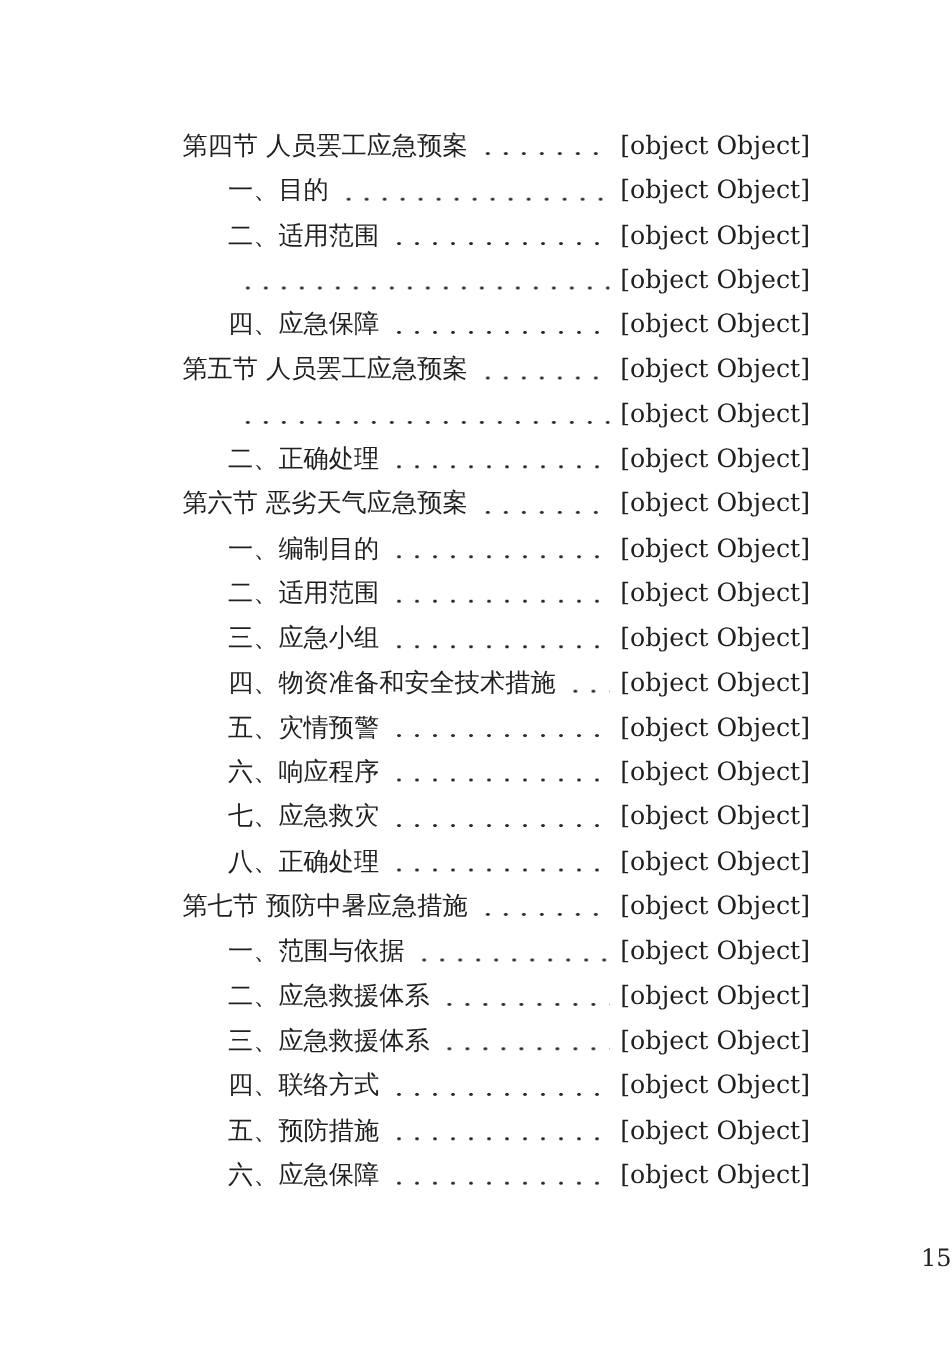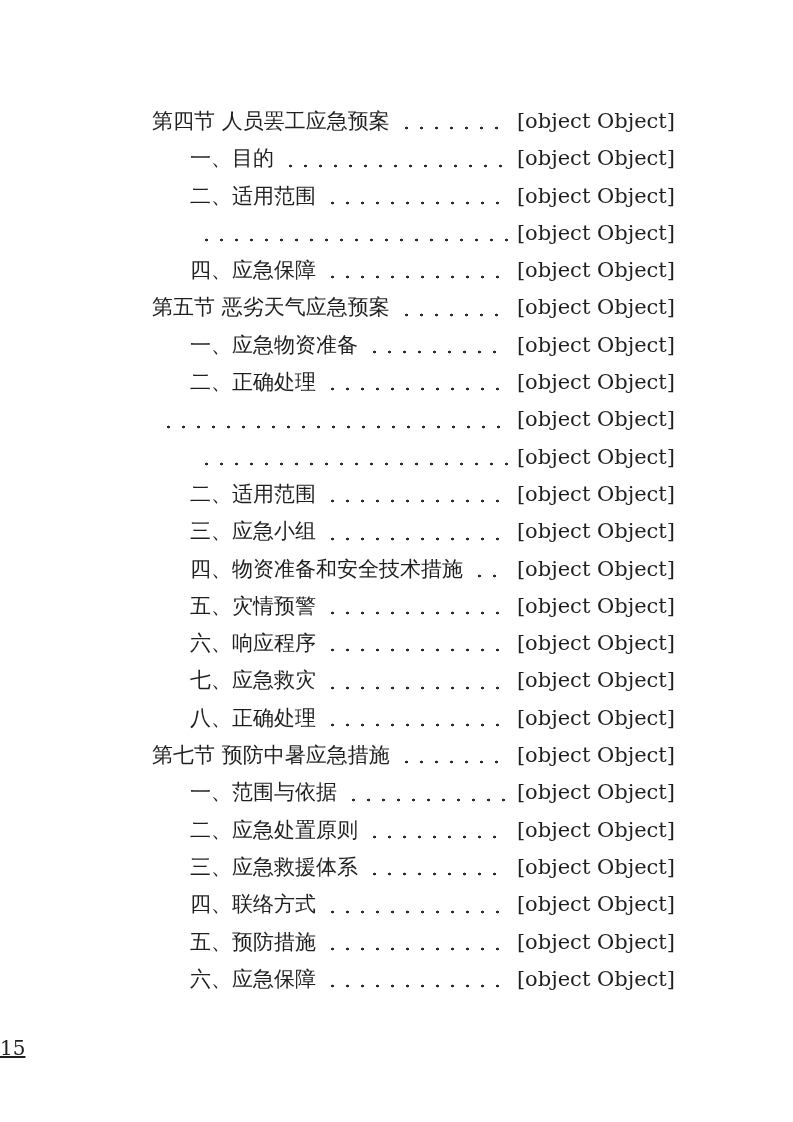--- a/index.html
+++ b/index.html
@@ -40,24 +40,23 @@
     background-repeat: repeat-x;
     background-position: 2px calc(100% - 10px);
   }
   .pagenum {
     line-height: 37.3px;
     min-width: 38px;
     text-align: center;
   }
   .footer {
     margin-top: 37px;
-    text-align: left;
+    text-align: right;
     font-size: 20px;
     line-height: 26px;
-    text-decoration: underline;
   }
 </style>
 </head>
 <body>
 
 <div class="page">
 
   <div class="toc">
 
   <div class="toc-row level-section">
@@ -78,39 +77,40 @@
       <div class="toc-row level-sub">
         <span class="leader"></span>
         <span class="pagenum">[object Object]</span>
       </div>
       <div class="toc-row level-sub">
         <span class="label">四、应急保障</span>
         <span class="leader"></span>
         <span class="pagenum">[object Object]</span>
       </div>
       <div class="toc-row level-section">
-        <span class="label">第五节 恶劣天气应急预案</span>
+        <span class="label">第五节 人员罢工应急预案</span>
         <span class="leader"></span>
         <span class="pagenum">[object Object]</span>
       </div>
       <div class="toc-row level-sub">
-        <span class="label">一、应急物资准备</span>
         <span class="leader"></span>
         <span class="pagenum">[object Object]</span>
       </div>
       <div class="toc-row level-sub">
         <span class="label">二、正确处理</span>
         <span class="leader"></span>
         <span class="pagenum">[object Object]</span>
       </div>
       <div class="toc-row level-section">
+        <span class="label">第六节 恶劣天气应急预案</span>
         <span class="leader"></span>
         <span class="pagenum">[object Object]</span>
       </div>
       <div class="toc-row level-sub">
+        <span class="label">一、编制目的</span>
         <span class="leader"></span>
         <span class="pagenum">[object Object]</span>
       </div>
       <div class="toc-row level-sub">
         <span class="label">二、适用范围</span>
         <span class="leader"></span>
         <span class="pagenum">[object Object]</span>
       </div>
       <div class="toc-row level-sub">
         <span class="label">三、应急小组</span>
@@ -146,21 +146,21 @@
         <span class="label">第七节 预防中暑应急措施</span>
         <span class="leader"></span>
         <span class="pagenum">[object Object]</span>
       </div>
       <div class="toc-row level-sub">
         <span class="label">一、范围与依据</span>
         <span class="leader"></span>
         <span class="pagenum">[object Object]</span>
       </div>
       <div class="toc-row level-sub">
-        <span class="label">二、应急处置原则</span>
+        <span class="label">二、应急救援体系</span>
         <span class="leader"></span>
         <span class="pagenum">[object Object]</span>
       </div>
       <div class="toc-row level-sub">
         <span class="label">三、应急救援体系</span>
         <span class="leader"></span>
         <span class="pagenum">[object Object]</span>
       </div>
       <div class="toc-row level-sub">
         <span class="label">四、联络方式</span>

